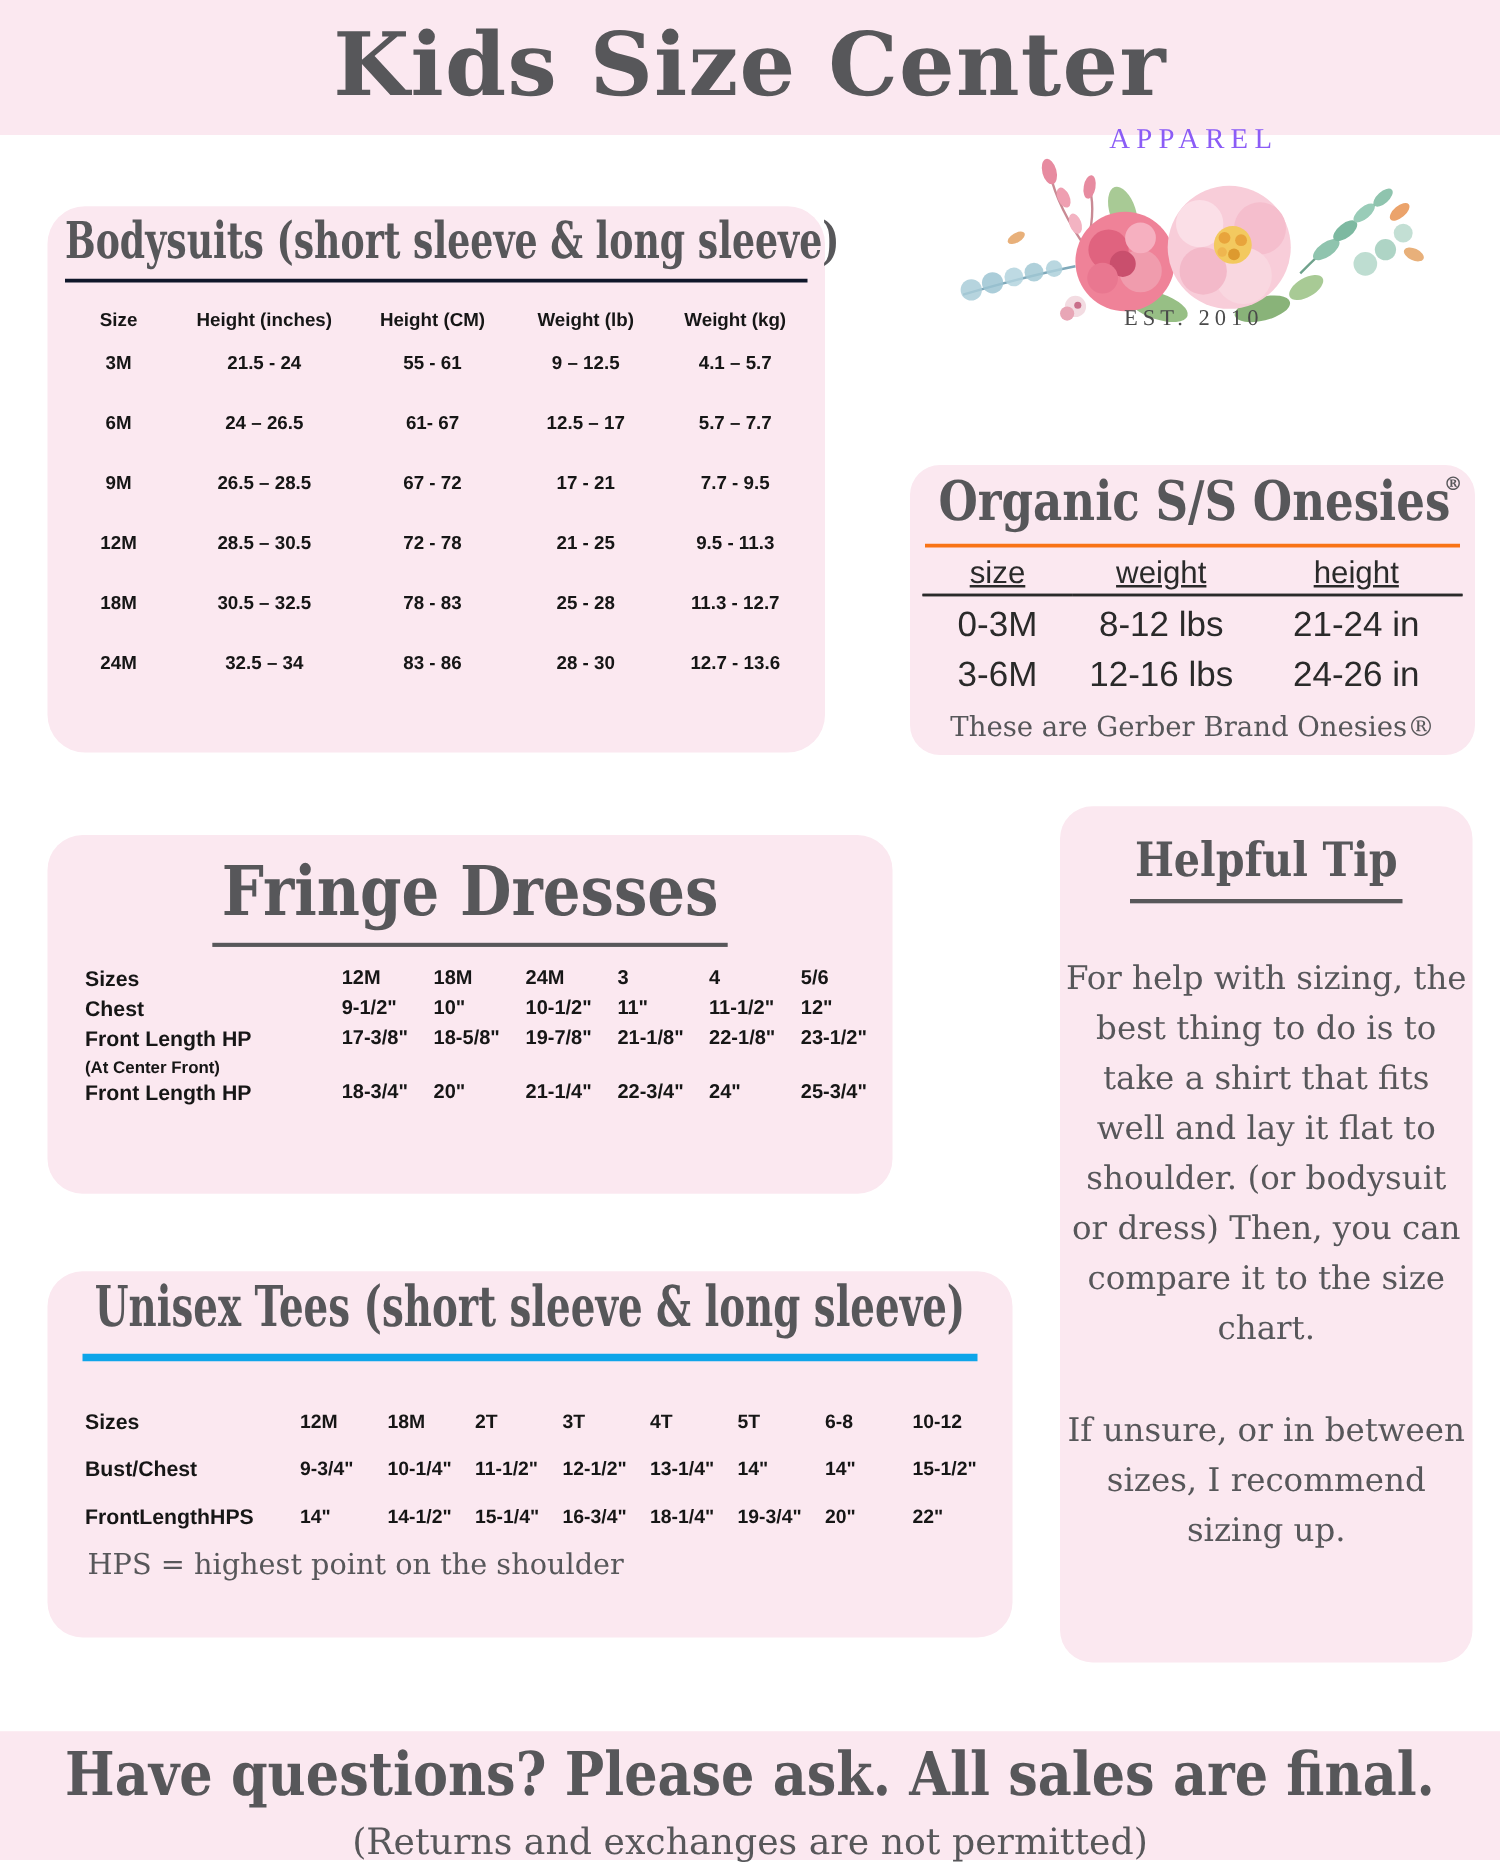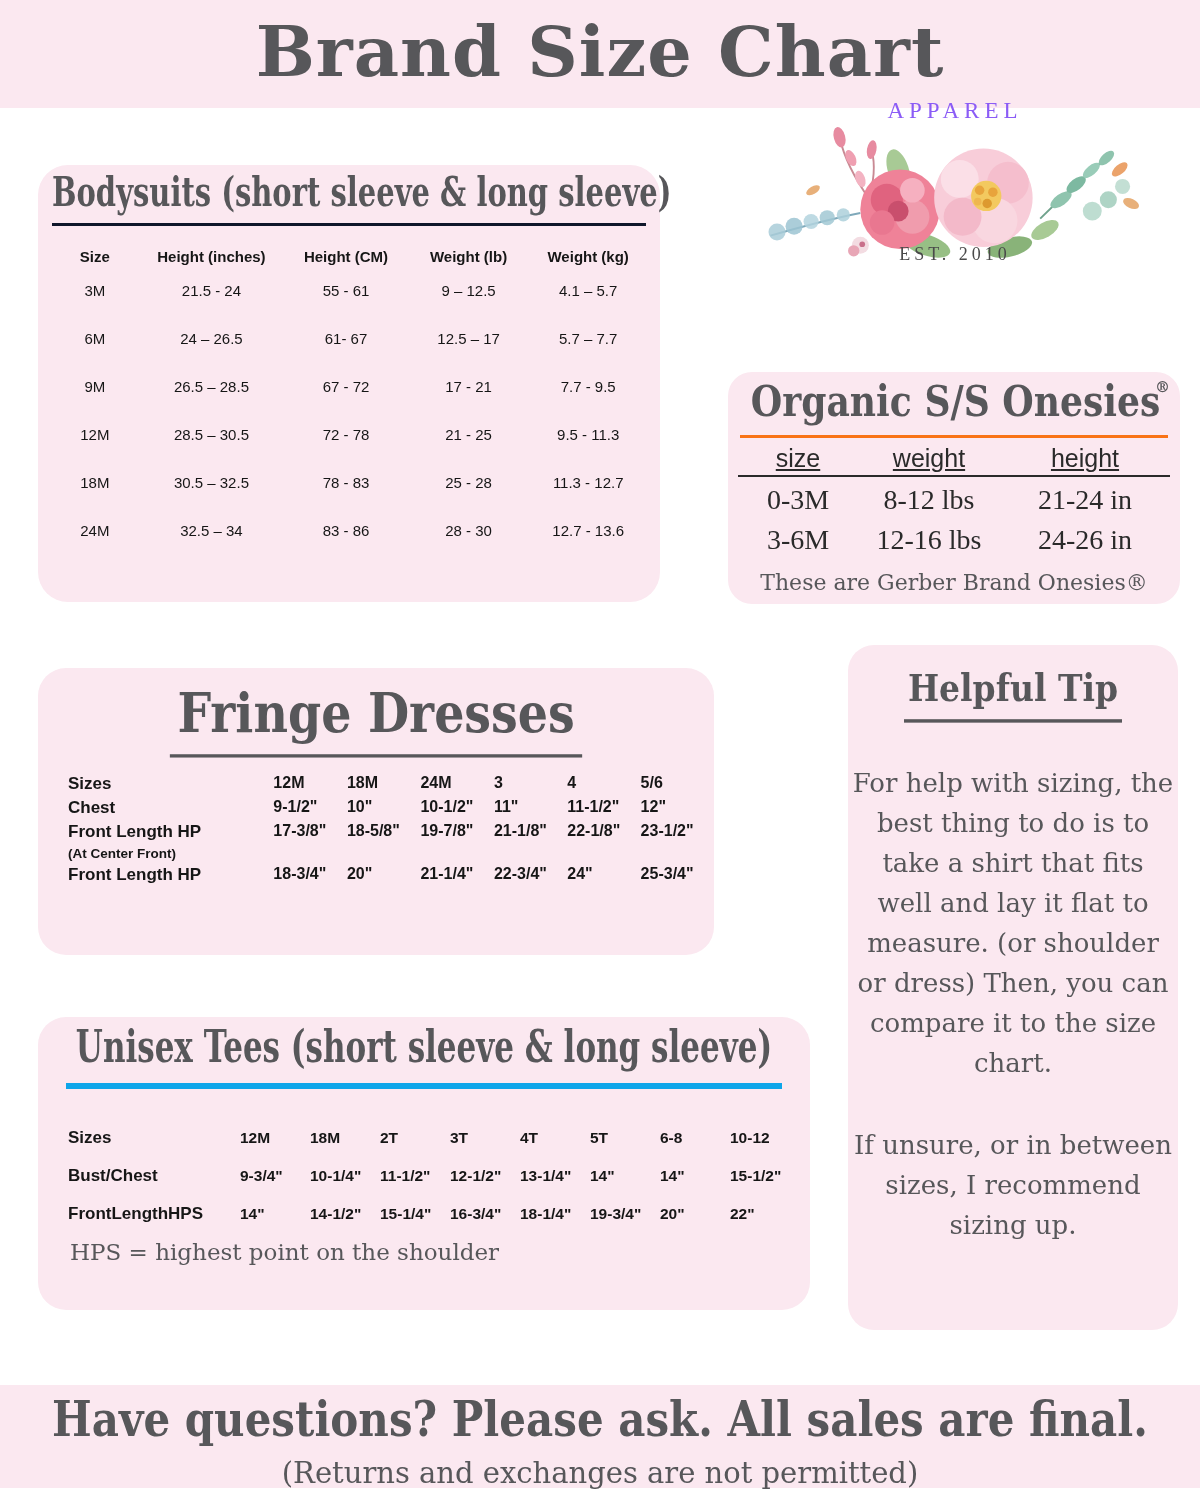--- a/index.html
+++ b/index.html
@@ -19,39 +19,39 @@
   }
 
   .cond{display:inline-block;white-space:nowrap;transform-origin:50% 78%;font-weight:bold;color:#57575a;}
 
   
   #card-bodysuits{left:38px;top:165px;width:622px;height:437px;}
   .bs-head{margin:14px 14px 0 14px;text-align:center;border-bottom:3px solid #0f172a;padding-bottom:10px;}
   .bs-head .cond{font-size:29px;transform:scale(1,1.4);}
   .bs-table{width:598px;margin:14px auto 0 auto;border-collapse:collapse;color:#161616;}
   .bs-table th{font-size:15px;font-weight:bold;padding:8px 0 2px 0;}
-  .bs-table td{font-size:15px;font-weight:normal;text-align:center;padding:15px 0 16px 0;}
+  .bs-table td{font-size:15px;font-weight:bold;text-align:center;padding:15px 0 16px 0;}
   .bs-c0{width:15%;} .bs-c1{width:24%;} .bs-c2{width:21%;} .bs-c3{width:20%;} .bs-c4{width:20%;}
 
   
   #logo{position:absolute;left:725px;top:110px;width:460px;text-align:center;}
   .logo-script{font-size:58px;font-style:italic;color:#161616;letter-spacing:5px;line-height:86px;}
   .logo-apparel{font-family:"Liberation Serif", serif;font-size:23px;letter-spacing:5px;color:#8b5cf6;margin-top:-12px;}
   .logo-flowers{margin-top:0px;}
   .logo-est{font-family:"Liberation Serif", serif;font-size:18px;letter-spacing:4px;color:#4a4a4a;margin-top:-26px;position:relative;}
 
   
   #card-onesies{left:728px;top:372px;width:452px;height:232px;border-radius:24px;}
   .on-head{margin:8px 12px 0 12px;text-align:center;border-bottom:3px solid #f97316;padding-bottom:10px;position:relative;}
   .on-head .cond{font-size:38px;transform:scale(0.95,1.15);}
   .on-reg{position:absolute;top:-2px;right:-2px;font-size:15px;color:#57575a;font-weight:bold;}
   .on-table{width:432px;margin:6px auto 0 auto;border-collapse:collapse;color:#2a2a2a;}
   .on-table th{font-family:"Liberation Sans", sans-serif;font-size:25px;font-weight:normal;
     text-decoration:underline;border-bottom:2px solid #2a2a2a;padding:0 0 2px 0;}
-  .on-table td{font-family:Liberation Serif, serif;font-size:28px;text-align:center;padding-top:7px;}
+  .on-table td{font-family:Liberation Sans, sans-serif;font-size:28px;text-align:center;padding-top:7px;}
   .on-c0{width:120px;} .on-c1{width:142px;} .on-c2{width:170px;}
   .on-note{text-align:center;font-size:22px;color:#57575a;margin-top:13px;}
 
   
   #card-fringe{left:38px;top:668px;width:676px;height:287px;border-radius:28px;}
   .fr-head{text-align:center;margin-top:18px;}
   .fr-head .cond{font-size:50px;transform:scale(0.95,1.1);border-bottom:3px solid #57575a;padding:0 8px 8px 8px;}
   .fr-table{margin:16px 0 0 30px;border-collapse:collapse;color:#161616;}
   .fr-table td{font-family:"Liberation Sans", sans-serif;font-weight:bold;text-align:left;vertical-align:top;padding:2px 0;}
   .fr-lbl{width:235px;font-size:17px;}
@@ -79,21 +79,21 @@
   
   #band-footer{top:1385px;height:103px;}
   .f1{text-align:center;margin-top:12px;}
   .f1 .cond{font-size:42px;transform:scale(1,1.15);}
   .f2{text-align:center;font-size:29px;color:#57575a;margin-top:10px;}
 </style>
 </head>
 <body>
 
 <div class="band" id="band-top">
-  <div id="page-title">Brand Size Chart</div>
+  <div id="page-title">Kids Size Center</div>
 </div>
 
 <div class="card" id="card-bodysuits">
   <div class="bs-head">
     <span class="cond">Bodysuits (short sleeve &amp; long sleeve)</span>
   </div>
   <table class="bs-table sans">
     <thead>
       <tr>
         <th class="bs-c0">Size</th>
@@ -289,21 +289,21 @@
       <td class="fr-val">25-3/4"</td>
     </tr>
   </tbody>
     </table>
 </div>
 
 <div class="card" id="card-tip">
   <div class="tip-head">
     <span class="cond">Helpful Tip</span>
   </div>
-  <div class="tip-p">For help with sizing, the best thing to do is to take a shirt that fits well and lay it flat to measure. (or shoulder or dress) Then, you can compare it to the size chart.</div>
+  <div class="tip-p">For help with sizing, the best thing to do is to take a shirt that fits well and lay it flat to shoulder. (or bodysuit or dress) Then, you can compare it to the size chart.</div>
   <div class="tip-p tip-p2">If unsure, or in between sizes, I recommend sizing up.</div>
 </div>
 
 <div class="card" id="card-tees">
   <div class="te-head">
     <span class="cond">Unisex Tees (short sleeve &amp; long sleeve)</span>
   </div>
   <table class="te-table">
     <tbody>
         <tr>

